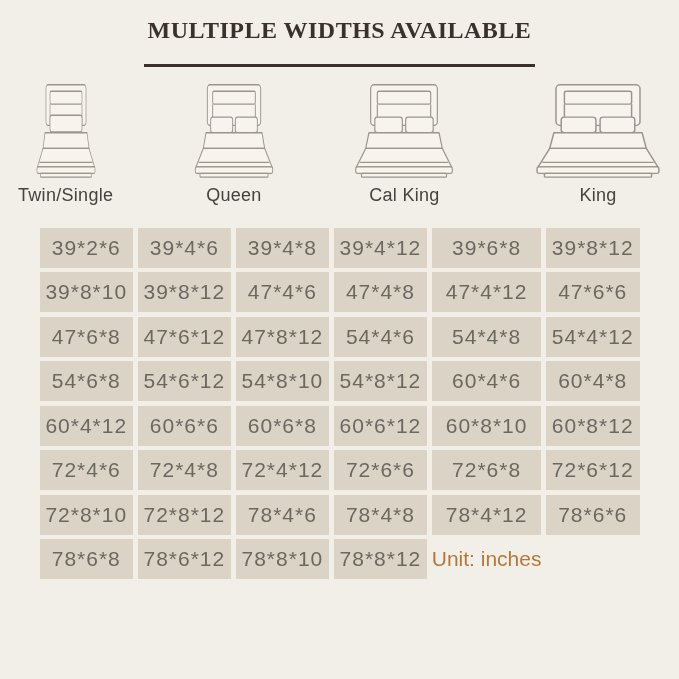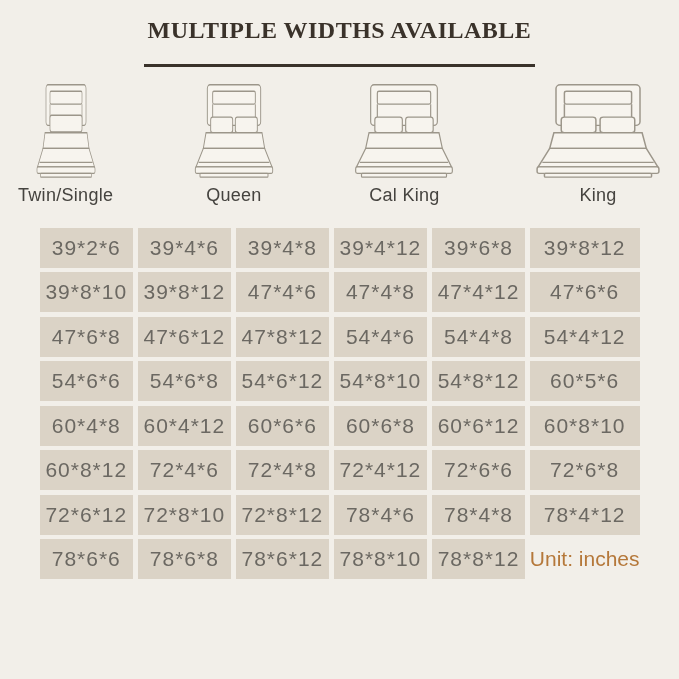--- a/index.html
+++ b/index.html
@@ -182,26 +182,25 @@
       <div class="cell">47*4*6</div>
       <div class="cell">47*4*8</div>
       <div class="cell">47*4*12</div>
       <div class="cell">47*6*6</div>
       <div class="cell">47*6*8</div>
       <div class="cell">47*6*12</div>
       <div class="cell">47*8*12</div>
       <div class="cell">54*4*6</div>
       <div class="cell">54*4*8</div>
       <div class="cell">54*4*12</div>
-      <div class="cell">54*6*6</div>
       <div class="cell">54*6*8</div>
       <div class="cell">54*6*12</div>
       <div class="cell">54*8*10</div>
       <div class="cell">54*8*12</div>
-      <div class="cell">60*5*6</div>
+      <div class="cell">60*4*6</div>
       <div class="cell">60*4*8</div>
       <div class="cell">60*4*12</div>
       <div class="cell">60*6*6</div>
       <div class="cell">60*6*8</div>
       <div class="cell">60*6*12</div>
       <div class="cell">60*8*10</div>
       <div class="cell">60*8*12</div>
       <div class="cell">72*4*6</div>
       <div class="cell">72*4*8</div>
       <div class="cell">72*4*12</div>

